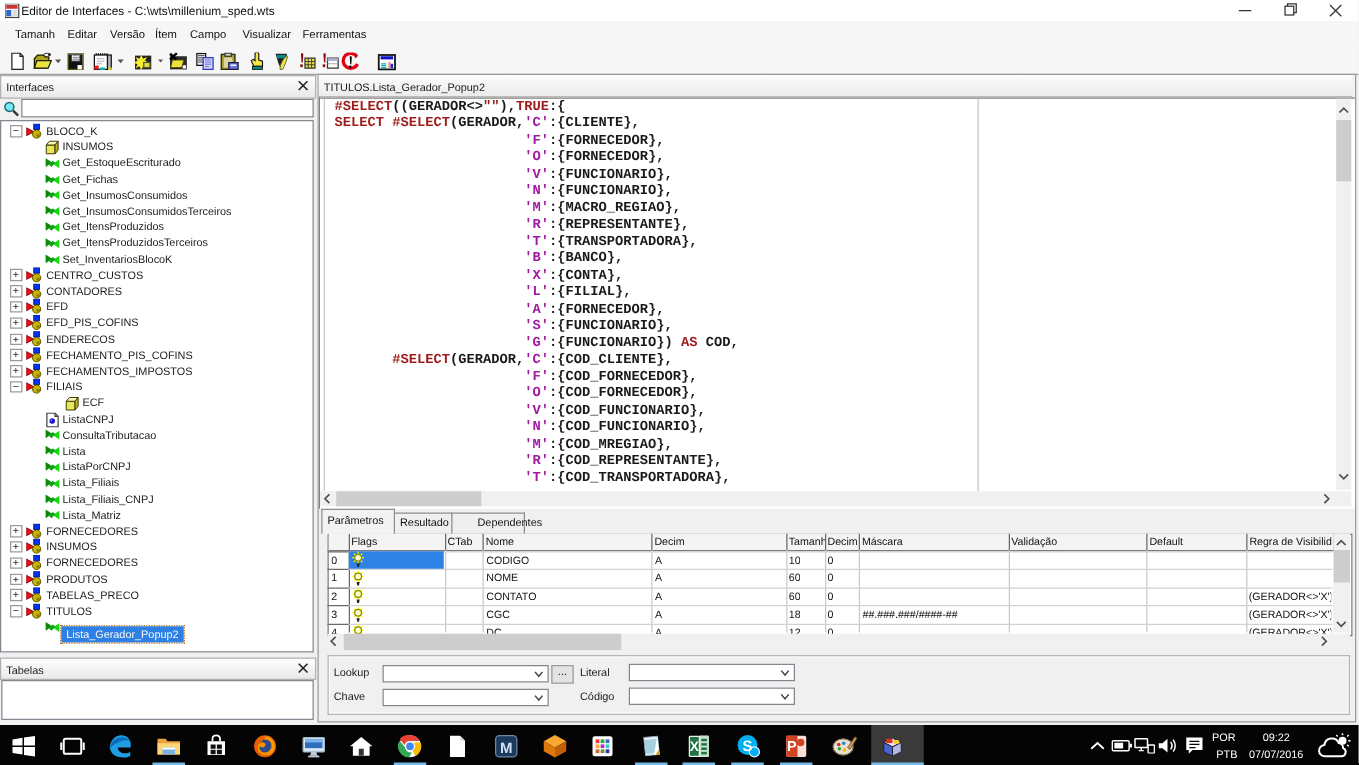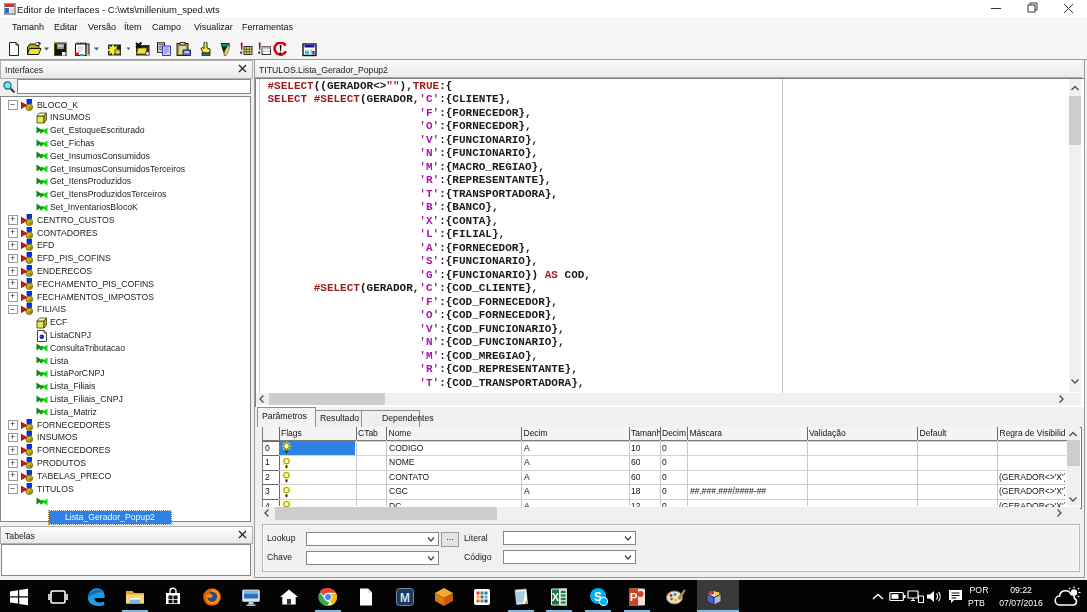--- a/index.html
+++ b/index.html
@@ -290,21 +290,21 @@
 <div class="abs row" style="left:0;top:303.4px;width:248px">
     <span class="abs" style="left:8px;top:1.5px;width:7.5px;height:7.5px;border:1px solid #9a9a9a;background:#fff;font-size:8.5px;line-height:6.5px;text-align:center;color:#222">−</span>
     <span class="abs" style="left:21px;top:0"><svg width="13" height="12" style="vertical-align:-2px">
         <rect x="6" y="0" width="4.6" height="4.6" fill="#0633f0" stroke="#021a66" stroke-width="0.7"></rect>
         <polygon points="0,3.2 6.2,6.4 0,9.6" fill="#e81010" stroke="#7a0000" stroke-width="0.7"></polygon>
         <circle cx="8.3" cy="8.3" r="3.3" fill="#c7b500" stroke="#5d5400" stroke-width="0.8"></circle>
         <circle cx="9.5" cy="9.3" r="1.4" fill="#8a7d00"></circle>
       </svg></span>
     <span class="abs" style="left:37px;top:0">FILIAIS</span>
   </div>
-<div class="abs row" style="left:0;top:316.2px;width:248px">
+<div class="abs row" style="left:16px;top:316.2px;width:248px">
     <span class="abs" style="left:36px;top:0.5px"><svg width="12" height="12" style="vertical-align:-2px">
         <polygon points="1,4 8,4 8,11 1,11" fill="#eae658" stroke="#3d3d00" stroke-width="0.8"></polygon>
         <polygon points="1,4 3.5,1 10.5,1 8,4" fill="#fafac0" stroke="#3d3d00" stroke-width="0.8"></polygon>
         <polygon points="8,4 10.5,1 10.5,8 8,11" fill="#b8b030" stroke="#3d3d00" stroke-width="0.8"></polygon>
       </svg></span>
     <span class="abs" style="left:50px;top:0">ECF</span>
   </div>
 <div class="abs row" style="left:0;top:329.0px;width:248px">
     <span class="abs" style="left:36px;top:0.5px"><svg width="12" height="12" style="vertical-align:-2px">
         <path d="M1.5,0.5 h6.5 l2.5,2.5 v8.5 h-9 z" fill="#fff" stroke="#444"></path>
@@ -421,21 +421,21 @@
         <circle cx="9.5" cy="9.3" r="1.4" fill="#8a7d00"></circle>
       </svg></span>
     <span class="abs" style="left:37px;top:0">TITULOS</span>
   </div>
 <div class="abs row" style="left:0;top:495.4px;width:248px">
     <span class="abs" style="left:36px;top:0.5px"><svg width="12" height="11" style="vertical-align:-2px">
         <polygon points="0.5,1.5 5.8,5 0.5,8.5" fill="#0b8a0b"></polygon>
         <polygon points="11.5,2.5 6.2,6 11.5,9.5" fill="#16d616"></polygon>
         <rect x="4.6" y="4" width="2.6" height="4.5" fill="#0aa50a" transform="rotate(40 6 6)"></rect>
       </svg></span>
-    <span class="abs sel" style="left:49px;top:16px;padding:0 16px">Lista_Gerador_Popup2</span>
+    <span class="abs sel" style="left:49px;top:6px;padding:0 4px">Lista_Gerador_Popup2</span>
   </div>
 <div class="abs phead" style="left:0px;top:526px;width:251px;height:16px"></div>
 <div class="abs ptitle" style="left:5px;top:530.5px">Tabelas</div>
 <svg class="abs" style="left:238px;top:530px" width="10" height="9" stroke="#222" stroke-width="1.3">
     <line x1="1" y1="1" x2="8" y2="8"></line>
     <line x1="8" y1="1" x2="1" y2="8"></line>
   </svg>
 <div class="abs whitebox" style="left:1px;top:544px;width:248px;height:30px"></div>
 <div class="abs" style="left:254px;top:59px;width:829px;height:517px;border:1px solid #9a9a9a;background:#f0f0f0"></div>
 <div class="abs" style="left:255px;top:60px;width:827px;height:17px;background:linear-gradient(#fcfcfc,#ebebeb);border-bottom:1px solid #a8a8a8"></div>
@@ -763,21 +763,21 @@
   </svg>
 <svg class="abs" style="left:926px;top:590px" width="16" height="13">
     <path d="M1,4.5 h3 l4,-3.5 v11 l-4,-3.5 h-3 z" fill="#fff"></path>
     <path d="M10.5,3.5 a5,5 0 0 1 0,6 M12.5,1.8 a7.5,7.5 0 0 1 0,9.4" fill="none" stroke="#fff" stroke-width="1.2"></path>
   </svg>
 <svg class="abs" style="left:948px;top:589px" width="15" height="15">
     <path d="M1,1 h13 v10 h-8 l-3,3 v-3 h-2 z" fill="#fff"></path>
     <path d="M3.5,4 h8 M3.5,6.5 h8 M3.5,9 h5" stroke="#000" stroke-width="1"></path>
   </svg>
 <div class="abs tray" style="left:968px;top:584.5px;width:22px;text-align:center">POR</div>
-<div class="abs tray" style="left:968px;top:597.5px;width:22px;text-align:left">PTB</div>
+<div class="abs tray" style="left:968px;top:597.5px;width:22px;text-align:right">PTB</div>
 <div class="abs tray" style="left:995px;top:584.5px;width:52px;text-align:center">09:22</div>
 <div class="abs tray" style="left:995px;top:597.5px;width:52px;text-align:center">07/07/2016</div>
 <svg class="abs" style="left:1054px;top:586px" width="28" height="22">
     <circle cx="20" cy="6.5" r="3.2" fill="#fff"></circle>
     <g stroke="#fff" stroke-width="1.2">
       <line x1="20" y1="0.5" x2="20" y2="2.2"></line>
       <line x1="25" y1="2" x2="23.8" y2="3.2"></line>
       <line x1="26.5" y1="6.5" x2="24.6" y2="6.5"></line>
       <line x1="25" y1="11" x2="23.8" y2="9.8"></line>
       <line x1="15" y1="2" x2="16.2" y2="3.2"></line>

